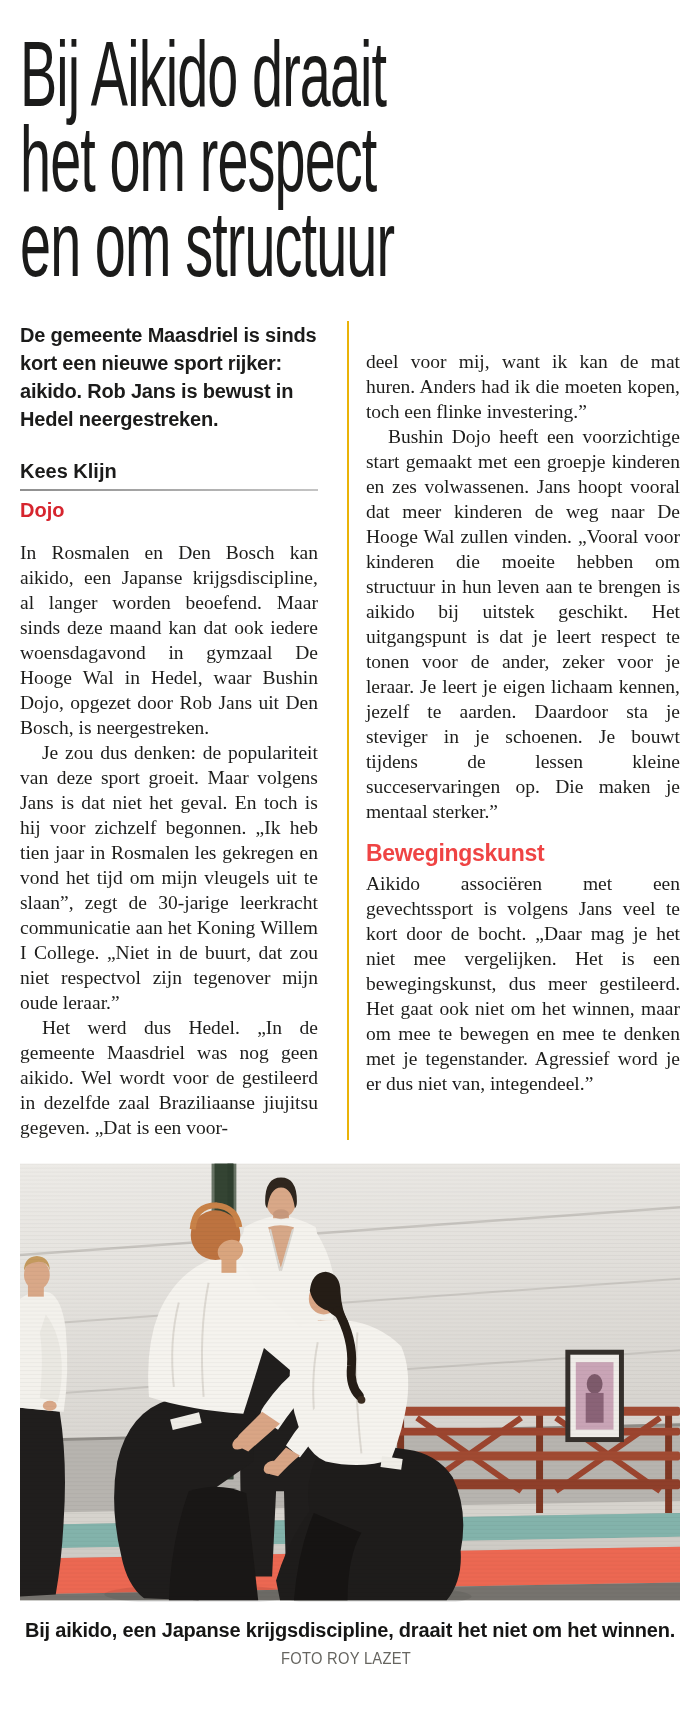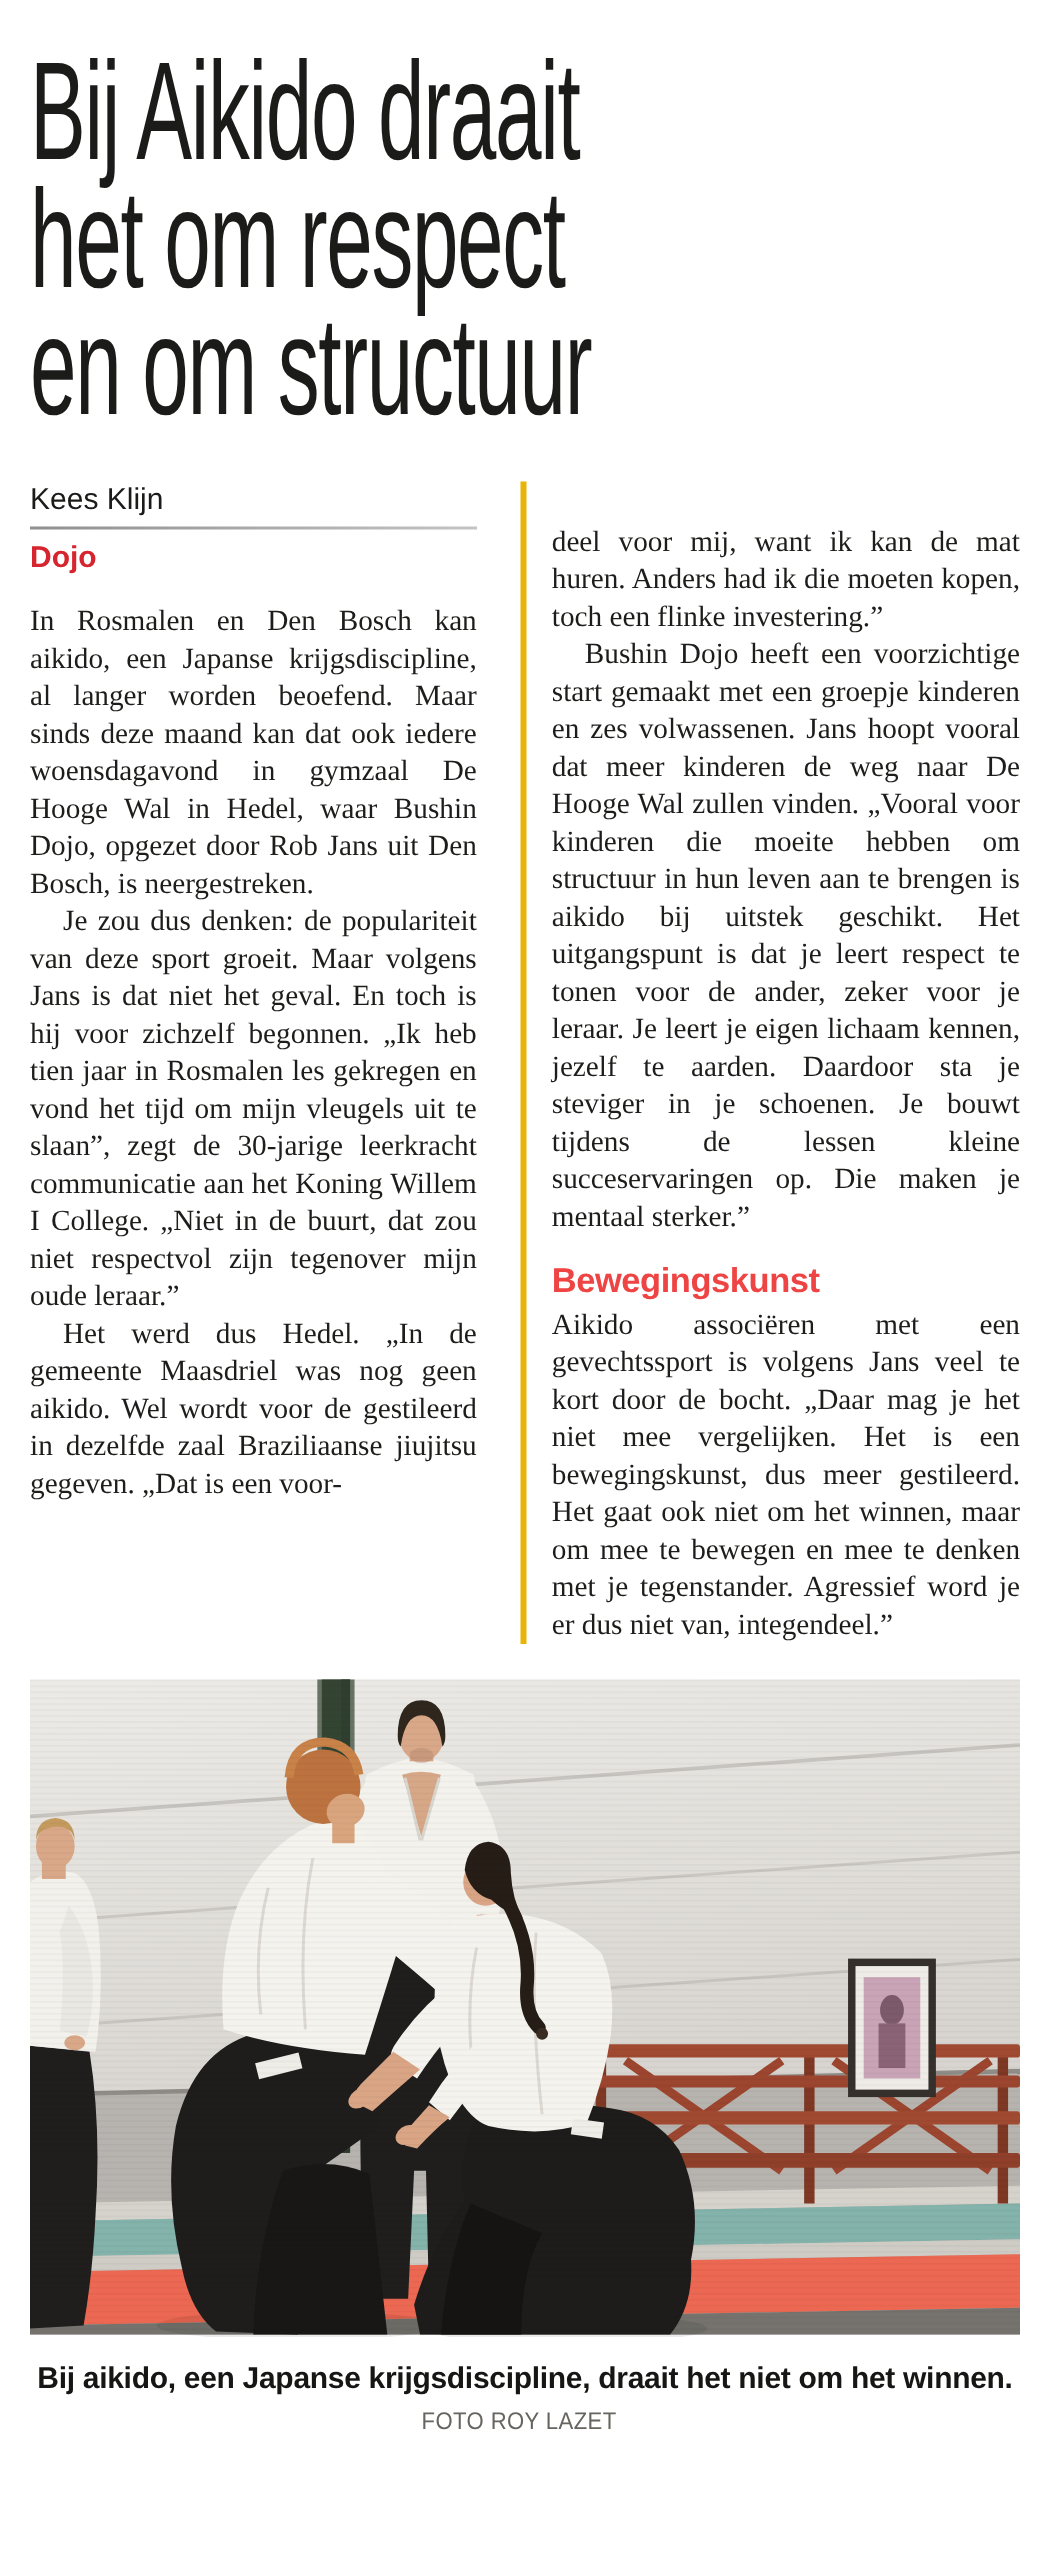--- a/index.html
+++ b/index.html
@@ -16,30 +16,30 @@
   .headline .hl {
     display:block;
     font-family:"Liberation Sans","DejaVu Sans",sans-serif;
     font-weight:400; font-size:93px; line-height:85px;
     letter-spacing:-1.5px; color:#1b1b1a; white-space:nowrap;
     transform:scaleX(0.60); transform-origin:0 50%;
   }
   
   .columns { display:flex; align-items:stretch; }
   .col-left  { width:312px; }
-  .col-right { width:348px; border-left:4px solid #eab308; margin-left:29px; padding-left:17px; padding-top:28px; }
+  .col-right { width:348px; border-left:2px solid #eab308; margin-left:29px; padding-left:17px; padding-top:28px; }
   .lede {
     font-family:"Liberation Sans","DejaVu Sans",sans-serif;
     font-weight:700; font-size:20px; line-height:28px; letter-spacing:-0.2px;
     color:#1b1b1a; margin-bottom:26px;
   }
   .byline-block { margin-bottom:18px; }
   .byline {
     font-family:"Liberation Sans","DejaVu Sans",sans-serif;
-    font-weight:400; font-size:20px; line-height:24px; color:#1b1b1a;
+    font-weight:700; font-size:20px; line-height:24px; color:#1b1b1a;
   }
   .byline-rule { height:2px; background:linear-gradient(90deg,#8f8f8f,#c4c4c4); margin:6px 0 7px 0; }
   .dateline {
     font-family:"Liberation Sans","DejaVu Sans",sans-serif;
     font-weight:700; font-size:20px; line-height:24px; color:#d6252e;
   }
   .body-p {
     font-size:19.5px; line-height:25px; text-align:justify;
     hyphens:auto; -webkit-hyphens:auto; color:#1d1d1b;
   }
@@ -70,20 +70,21 @@
 <div class="page">
 
   <h1 class="headline">
     <span class="hl">Bij Aikido draait</span>
     <span class="hl">het om respect</span>
     <span class="hl">en om structuur</span>
   </h1>
 
   <div class="columns">
     <div class="col col-left">
+      <p class="lede">De gemeente Maasdriel is sinds kort een nieuwe sport rijker: aikido. Rob Jans is bewust in Hedel neergestreken.</p>
       <div class="byline-block">
         <div class="byline">Kees Klijn</div>
         <div class="byline-rule"></div>
         <div class="dateline">Dojo</div>
       </div>
       <p class="body-p">In Rosmalen en Den Bosch kan aikido, een Japanse krijgsdiscipline, al langer worden beoefend. Maar sinds deze maand kan dat ook iedere woensdagavond in gymzaal De Hooge Wal in Hedel, waar Bushin Dojo, opgezet door Rob Jans uit Den Bosch, is neergestreken.</p>
       <p class="body-p indent">Je zou dus denken: de populariteit van deze sport groeit. Maar volgens Jans is dat niet het geval. En toch is hij voor zichzelf begonnen. „Ik heb tien jaar in Rosmalen les gekregen en vond het tijd om mijn vleugels uit te slaan”, zegt de 30-jarige leerkracht communicatie aan het Koning Willem I College. „Niet in de buurt, dat zou niet respectvol zijn tegenover mijn oude leraar.”</p>
       <p class="body-p indent">Het werd dus Hedel. „In de gemeente Maasdriel was nog geen aikido. Wel wordt voor de gestileerd in dezelfde zaal Braziliaanse jiujitsu gegeven. „Dat is een voor-</p>
     </div>
 

